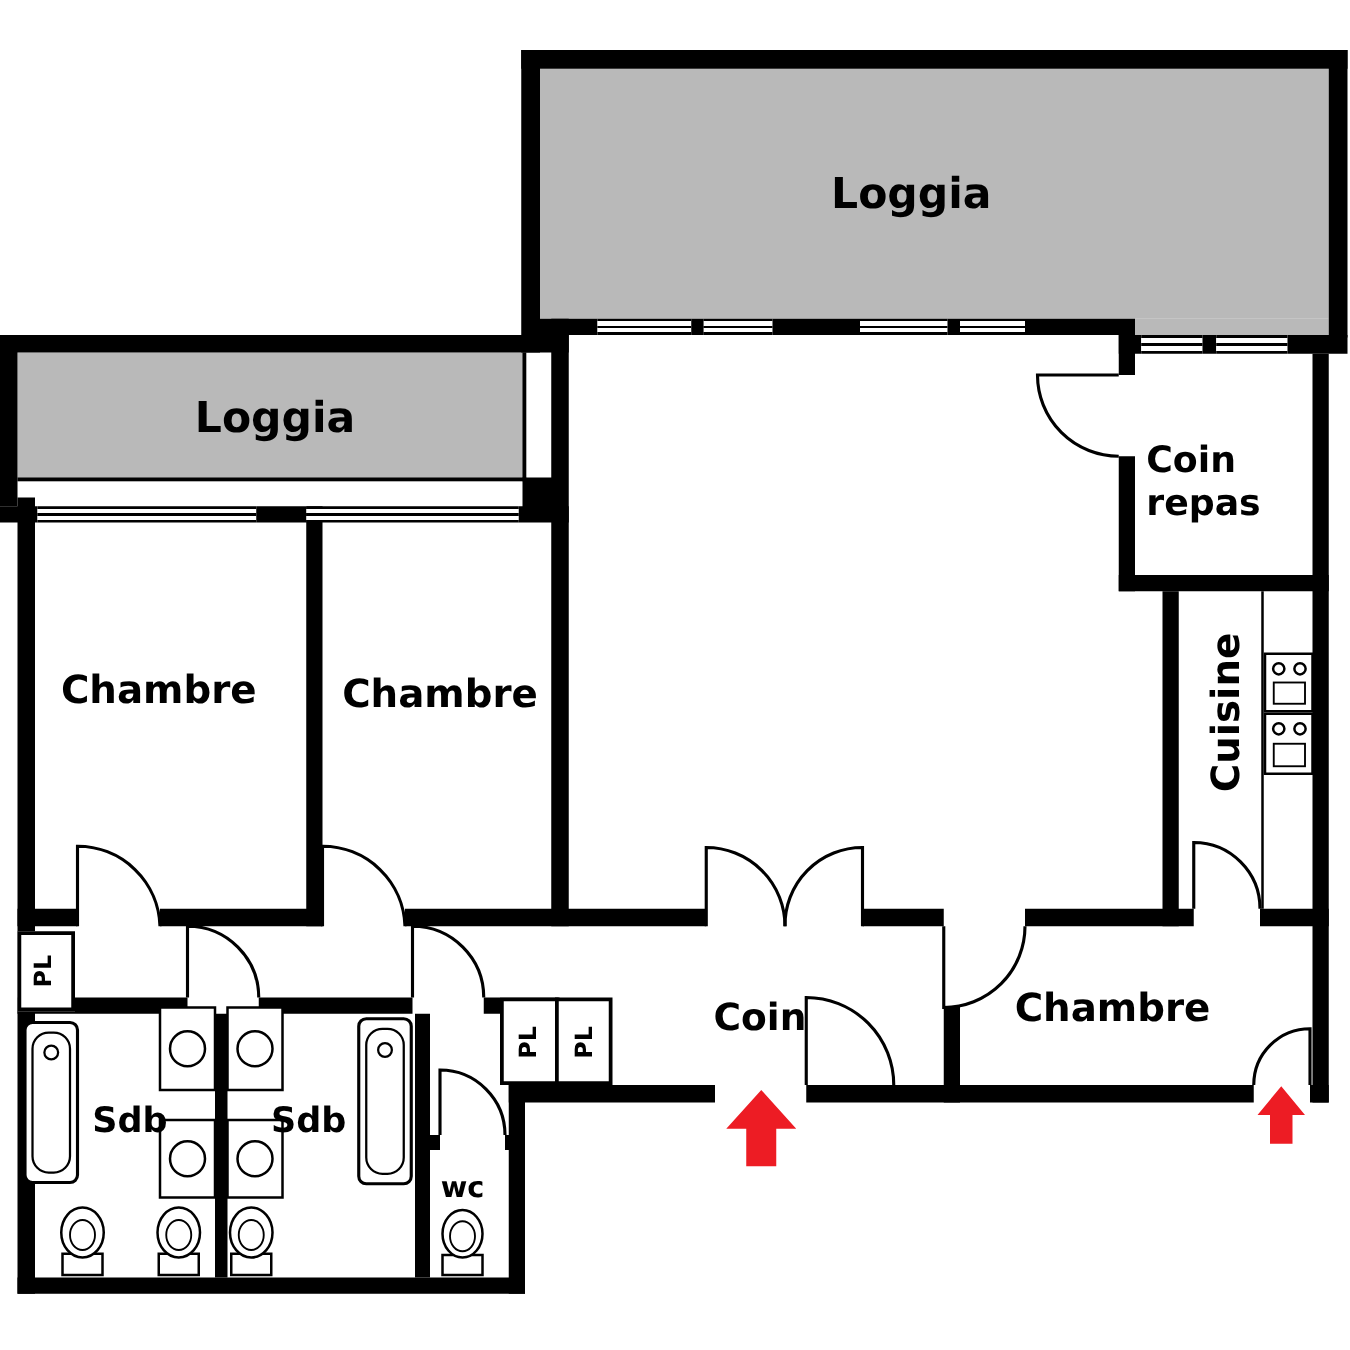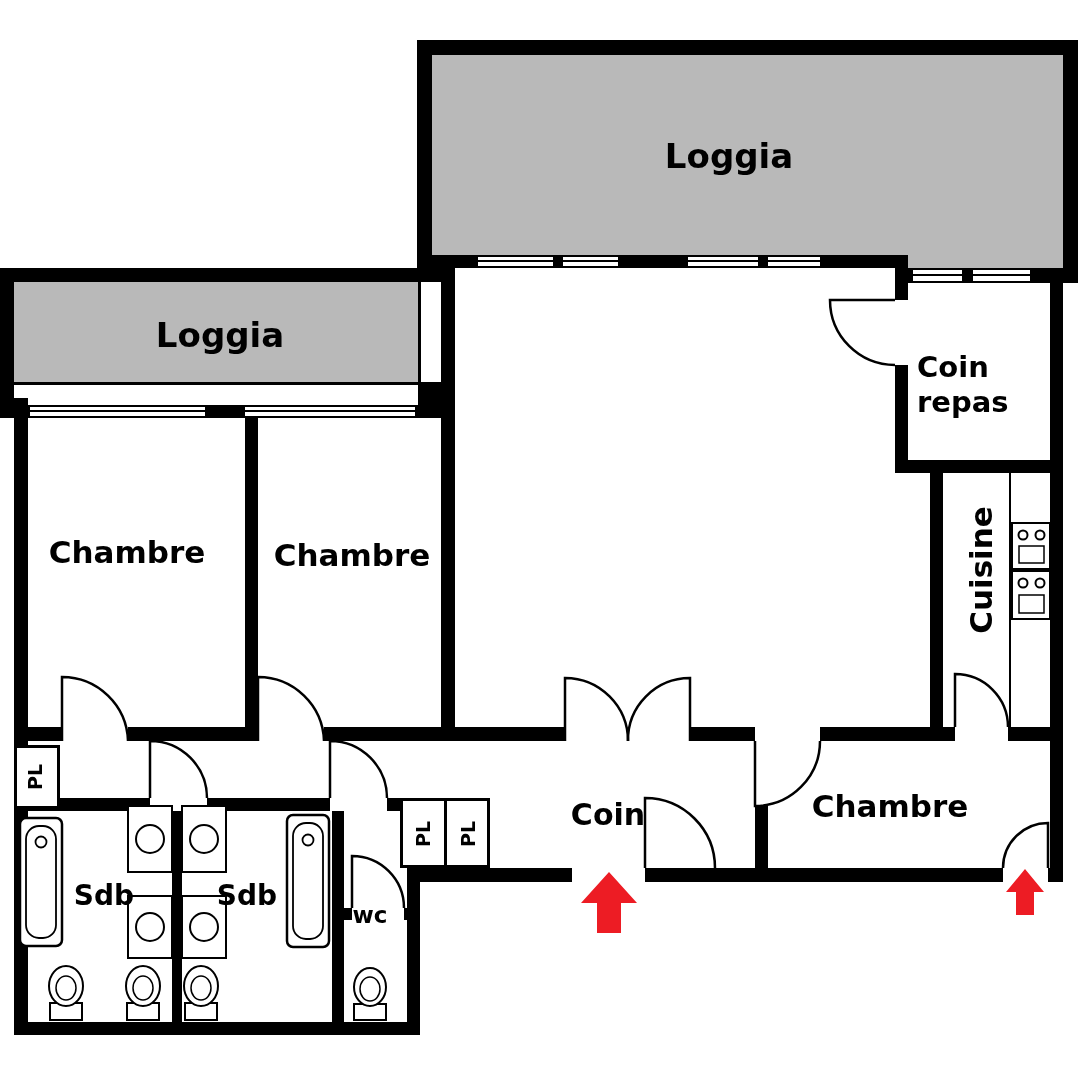--- a/index.html
+++ b/index.html
@@ -182,18 +182,18 @@
   <div class="lbl" style="left:729px;top:156px;font-size:34px;">Loggia</div>
   <div class="lbl" style="left:220px;top:335px;font-size:34px;">Loggia</div>
   <div class="lbl" style="left:127px;top:553px;font-size:31px;">Chambre</div>
   <div class="lbl" style="left:352px;top:556px;font-size:31px;">Chambre</div>
   <div class="lbl" style="left:979px;top:385px;font-size:29px;white-space:normal;width:124px;text-align:left;">Coin repas</div>
   <div class="lbl rot" style="left:982px;top:570px;font-size:31px;">Cuisine</div>
   <div class="lbl" style="left:608px;top:815px;font-size:30px;">Coin</div>
   <div class="lbl" style="left:890px;top:807px;font-size:31px;">Chambre</div>
   <div class="lbl" style="left:104px;top:896px;font-size:28px;">Sdb</div>
   <div class="lbl" style="left:247px;top:896px;font-size:28px;">Sdb</div>
-  <div class="lbl" style="left:370px;top:916px;font-size:23px;">wc</div>
+  <div class="lbl" style="left:370px;top:951px;font-size:23px;">wc</div>
   <div class="lbl rot" style="left:35px;top:777px;font-size:19px;">PL</div>
   <div class="lbl rot" style="left:423px;top:834px;font-size:19px;">PL</div>
   <div class="lbl rot" style="left:468px;top:834px;font-size:19px;">PL</div>
 
 </div>
 
 </body></html>

